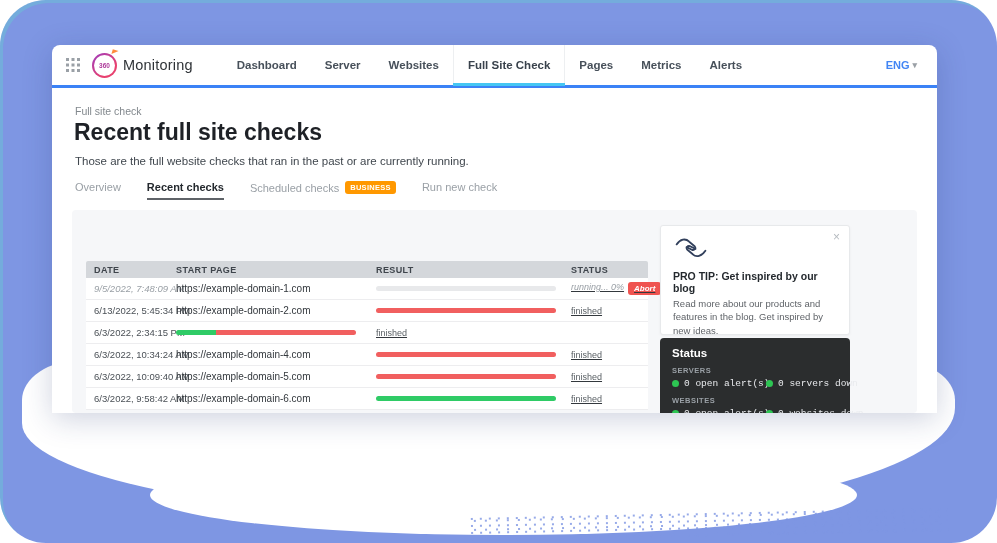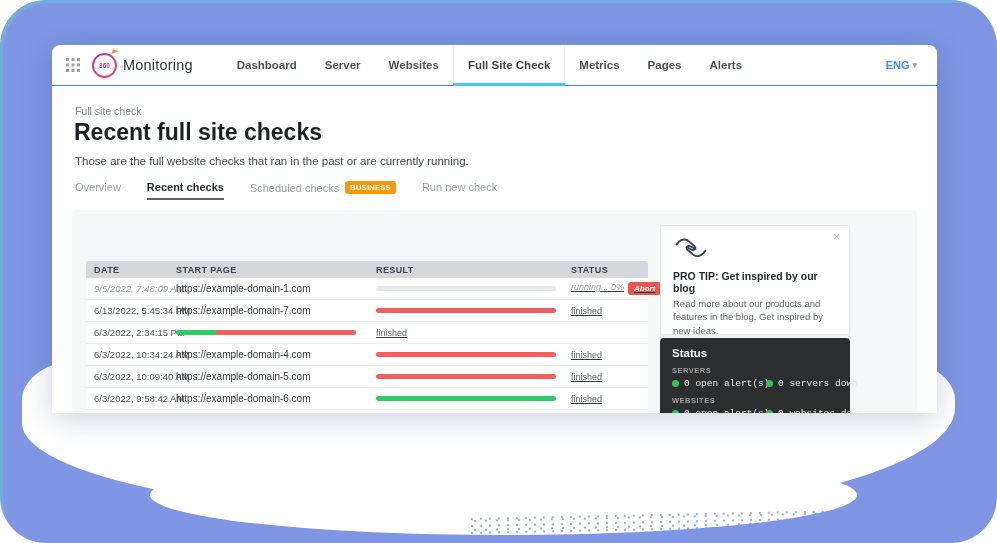--- a/index.html
+++ b/index.html
@@ -9,21 +9,21 @@
   .white-blob{position:absolute;left:22px;right:42px;top:360px;height:158px;background:#fff;
     border-radius:60px 60px 46% 50% / 40px 40px 110px 95px;}
   .white-blob2{position:absolute;left:150px;right:140px;top:455px;height:80px;background:#fff;border-radius:50%;}
   .speckles{position:absolute;left:470px;top:512px;width:478px;height:26px;opacity:.8;transform:rotate(-1.2deg);
     background-image:radial-gradient(circle at 2px 2px,#7e96e3 1.1px,transparent 1.4px),
                      radial-gradient(circle at 5px 4px,#7e96e3 .9px,transparent 1.2px);
     background-size:9px 7px,11px 9px;}
   .window{position:absolute;left:52px;top:45px;width:885px;height:368px;background:#fff;
     border-radius:8px 8px 0 0;box-shadow:0 6px 30px rgba(30,50,110,.22);}
   
-  .navbar{display:flex;align-items:center;height:40px;border-bottom:1px solid #3b82f6;padding-left:14px;position:relative;}
+  .navbar{display:flex;align-items:center;height:40px;border-bottom:3px solid #3b82f6;padding-left:14px;position:relative;}
   .waffle{margin-right:12px;cursor:pointer;flex:none;}
   .logo{display:flex;align-items:center;gap:6px;cursor:pointer;}
   .logo-circle{position:relative;width:21px;height:21px;border-radius:50%;border:2px solid transparent;
     background:linear-gradient(#fff,#fff) padding-box,linear-gradient(140deg,#9c3bc0,#e8416f 70%) border-box;
     display:flex;align-items:center;justify-content:center;font-size:6.5px;font-weight:700;color:#ad3a9a;}
   .flag{position:absolute;top:-5px;right:-3px;width:0;height:0;border-left:6px solid #ff8a3c;
     border-bottom:5px solid transparent;transform:rotate(16deg);}
   .logo-text{font-size:14.5px;color:#2f3337;letter-spacing:.2px;}
   .nav-items{display:flex;align-items:center;height:40px;margin-left:30px;}
   .nav-item{font-size:11.5px;font-weight:600;color:#47505a;padding:0 14px;height:40px;line-height:40px;cursor:pointer;white-space:nowrap;}
@@ -103,22 +103,22 @@
           <span>360</span>
           <span class="flag"></span>
         </span>
         <span class="logo-text">Monitoring</span>
       </div>
       <div class="nav-items">
           <div class="nav-item">Dashboard</div>
           <div class="nav-item">Server</div>
           <div class="nav-item">Websites</div>
           <div class="nav-item active">Full Site Check</div>
+          <div class="nav-item">Pages</div>
           <div class="nav-item">Metrics</div>
-          <div class="nav-item">Pages</div>
           <div class="nav-item">Alerts</div>
         </div>
       <div class="lang">
         <span>ENG</span>
         <span class="caret">▾</span>
       </div>
     </div>
 
     <div class="breadcrumb">Full site check</div>
     <h1 class="title">Recent full site checks</h1>
@@ -157,21 +157,21 @@
                   <span class="seg" style="width: 100%; background: rgb(232, 233, 235);"></span>
                 </div>
               </div>
               <div class="td status-cell">
                 <span class="stext">running... 0%</span>
                 <button class="abort">Abort</button>
               </div>
             </div>
             <div class="tr">
               <div class="td date">6/13/2022, 5:45:34 PM</div>
-              <div class="td">https://example-domain-7.com</div>
+              <div class="td">https://example-domain-2.com</div>
               <div class="td">
                 <div class="bar">
                   <span class="seg" style="width: 100%; background: rgb(241, 95, 95);"></span>
                 </div>
               </div>
               <div class="td status-cell">
                 <span class="stext">finished</span>
               </div>
             </div>
             <div class="tr">

